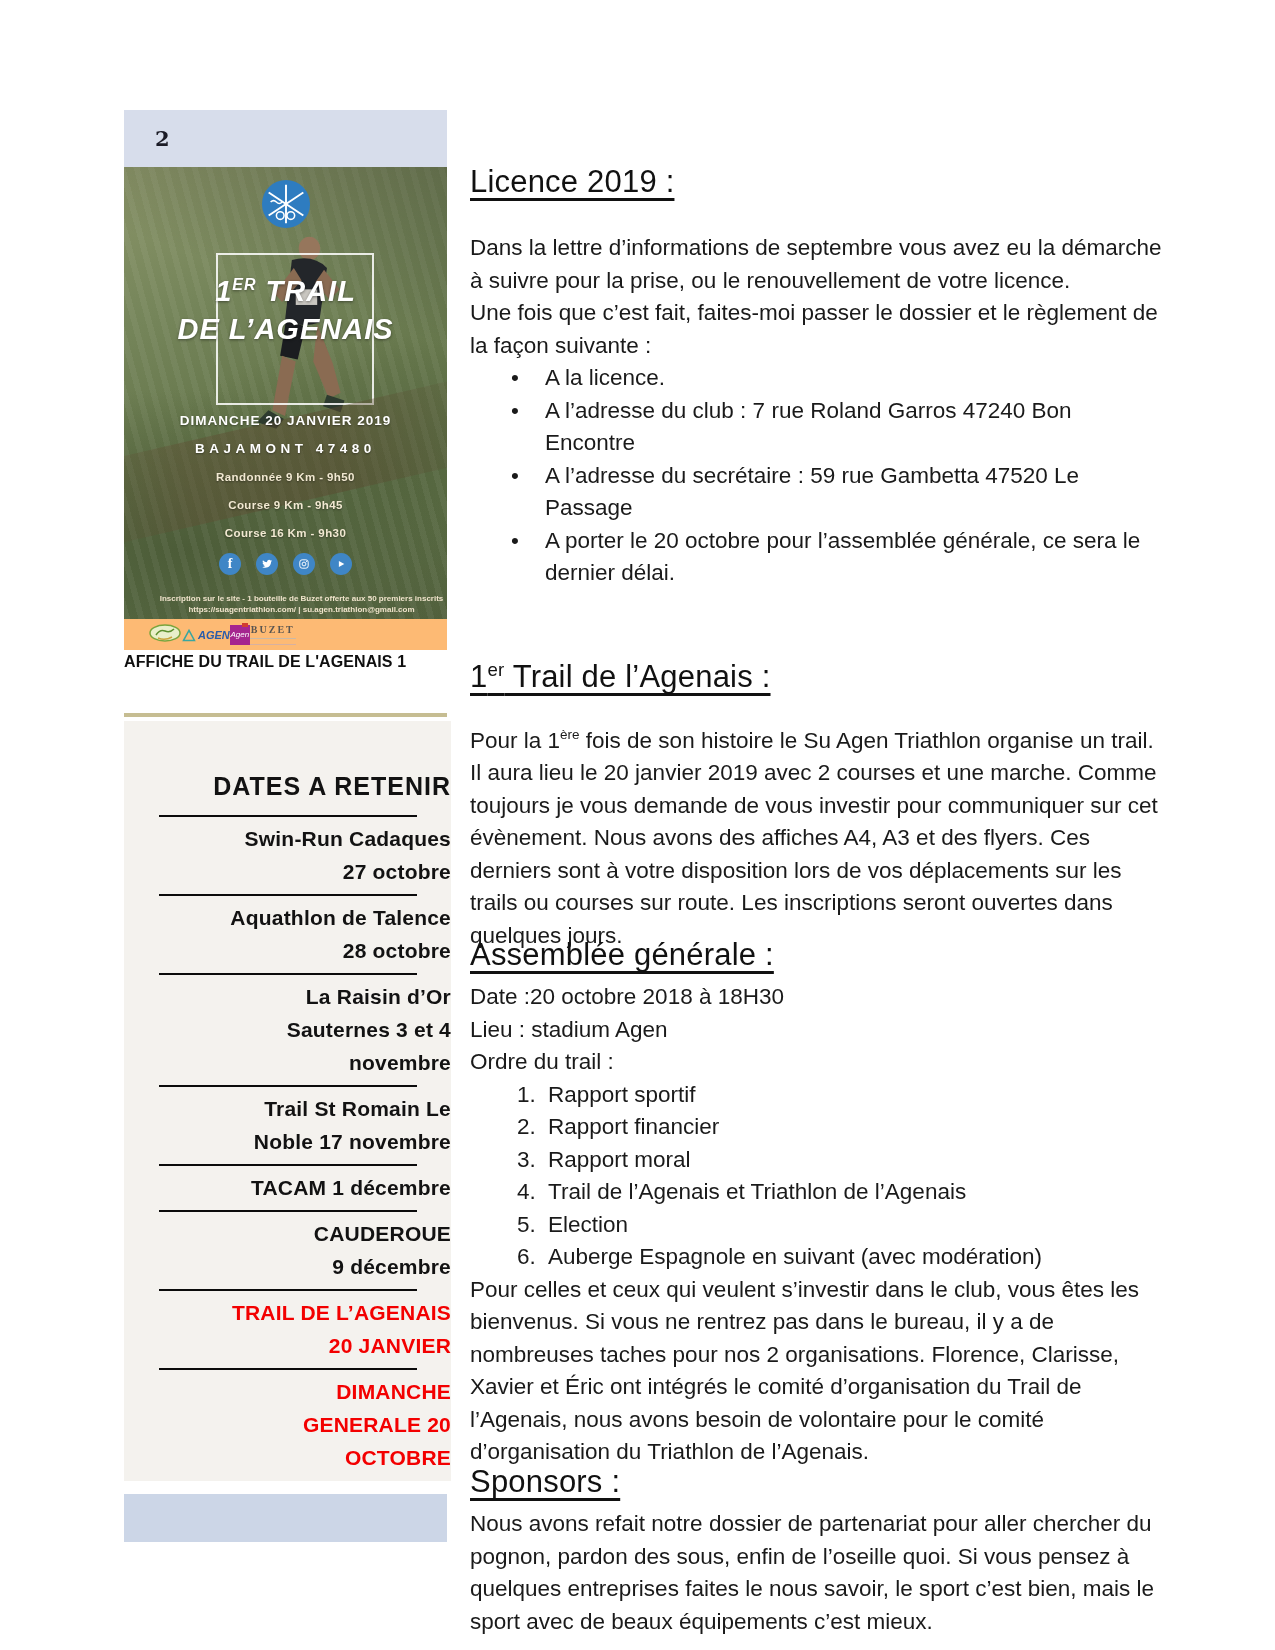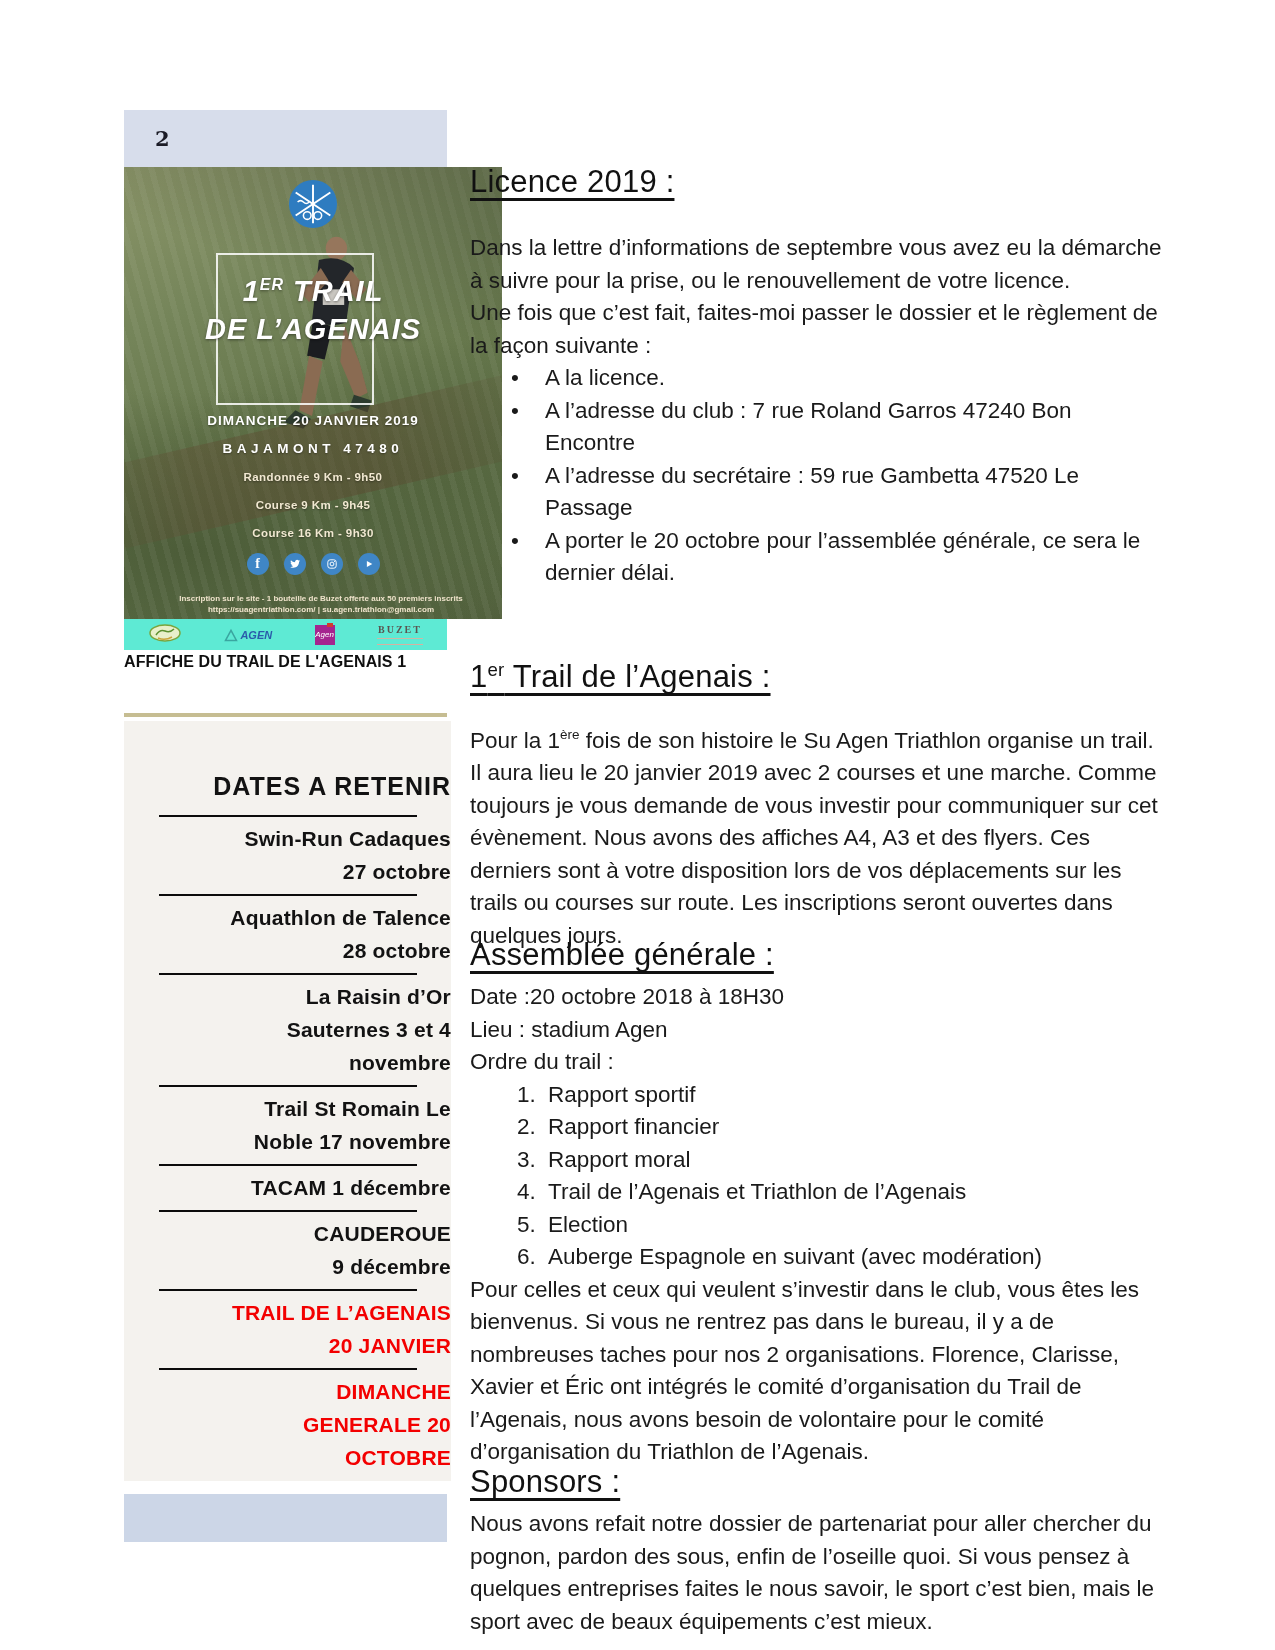--- a/index.html
+++ b/index.html
@@ -4,21 +4,21 @@
 <style>
   html,body{margin:0;padding:0;background:#ffffff;}
   .page{position:relative;width:1275px;height:1650px;background:#ffffff;overflow:hidden;
         font-family:"Liberation Sans",sans-serif;color:#191919;}
 
   
   .numbar{position:absolute;left:124px;top:110px;width:323px;height:57px;background:#d7ddeb;}
   .pnum{display:block;padding-left:31px;line-height:57px;font-family:"DejaVu Serif",serif;
         font-weight:700;font-size:21px;color:#1b1b26;}
 
-  .poster{position:absolute;left:124px;top:167px;width:378px;height:452px;overflow:hidden;
+  .poster{position:absolute;left:124px;top:167px;width:323px;height:452px;overflow:hidden;
     background:
       linear-gradient(200deg, rgba(0,0,0,.22), transparent 32%),
       repeating-linear-gradient(75deg, rgba(255,255,255,.05) 0 6px, transparent 6px 14px),
       radial-gradient(ellipse 140% 60% at 18% 85%, #4c5c38 0%, transparent 60%),
       radial-gradient(ellipse 120% 50% at 85% 70%, #55663f 0%, transparent 65%),
       linear-gradient(160deg, #8a9468 0%, #75855a 28%, #66774c 52%, #5d7048 74%, #515f3c 100%);}
   .poster::after{content:"";position:absolute;left:-20%;top:56%;width:140%;height:84px;
       background:linear-gradient(90deg,transparent, rgba(96,79,52,.42) 28%, rgba(90,74,48,.5) 60%, transparent);
       transform:rotate(-13deg);}
   .runner{position:absolute;left:50%;top:58px;width:156px;transform:translateX(-40%);}
@@ -38,25 +38,25 @@
   .p-loc{top:274px;letter-spacing:4.5px;}
   .p-events{position:absolute;left:0;top:304px;width:100%;text-align:center;z-index:3;}
   .p-ev{height:28px;color:#f2e9d2;font-weight:700;font-size:11.5px;letter-spacing:.4px;
         text-shadow:0 1px 2px rgba(0,0,0,.4);}
   .p-social{position:absolute;left:0;top:386px;width:100%;display:flex;justify-content:center;
             gap:15px;z-index:3;}
   .soc{width:22px;height:22px;border-radius:50%;background:#3f86c6;display:flex;
        align-items:center;justify-content:center;color:#fff;
        font-family:"Liberation Serif",serif;font-weight:700;font-size:14px;}
   .soc svg{width:12px;height:12px;display:block;}
-  .p-insc{position:absolute;left:8px;top:426px;width:100%;text-align:center;color:#efe3cb;
+  .p-insc{position:absolute;left:16px;top:426px;width:100%;text-align:center;color:#efe3cb;
       font-weight:700;font-size:8px;line-height:11px;z-index:3;}
 
-  .sponsor-strip{position:absolute;left:124px;top:619px;width:323px;height:31px;background:#5eead4;
-      display:flex;align-items:center;justify-content:space-between;padding:0 24px;box-sizing:border-box;}
+  .sponsor-strip{position:absolute;left:124px;top:619px;width:323px;height:31px;background:#fdba74;
+      display:flex;align-items:center;padding:0 24px;box-sizing:border-box;}
   .lg-agen{display:flex;align-items:center;gap:2px;color:#2a5caa;font-weight:700;font-style:italic;
       font-size:11px;}
   .lg-ville{position:relative;width:20px;height:20px;background:#a5258f;display:flex;
       align-items:center;justify-content:center;color:#fff;font-style:italic;font-size:8px;}
   .lg-ville::before{content:"";position:absolute;top:-2px;right:2px;width:6px;height:4px;background:#d23b2f;}
   .lg-buzet{font-family:"Liberation Serif",serif;color:#5a5550;font-size:10px;letter-spacing:2px;
       text-align:center;line-height:12px;}
   .buzet-sub{display:block;height:5px;border-top:1px solid #cbb9a6;border-bottom:1px solid #d7b1a0;
       width:46px;margin:2px auto 0;}
 

